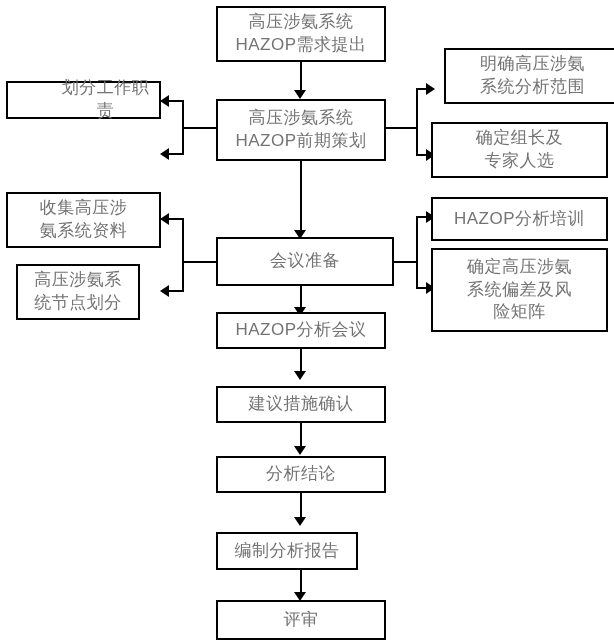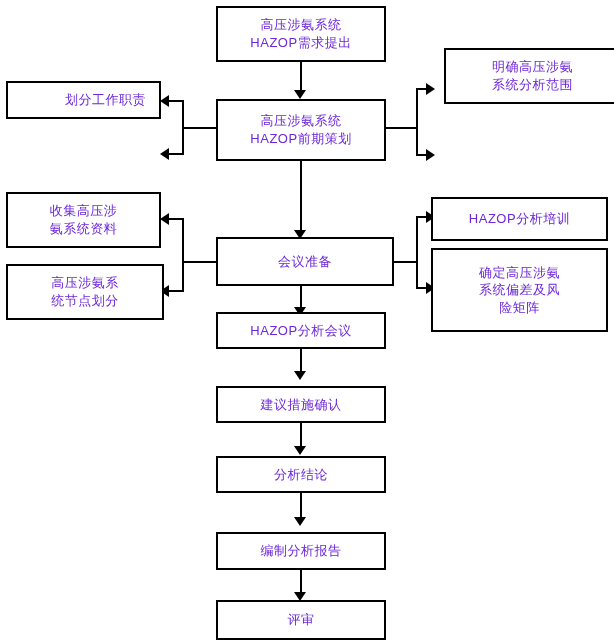--- a/index.html
+++ b/index.html
@@ -19,23 +19,23 @@
   }
   .node {
     position: absolute;
     box-sizing: border-box;
     border: 2px solid #000000;
     background: #ffffff;
     display: flex;
     align-items: center;
     justify-content: center;
     text-align: center;
-    font-size: 13px;
+    font-size: 17px;
     line-height: 1.35;
-    color: #6d28d9;
+    color: #737373;
     padding: 2px 4px;
     white-space: pre-line;
     letter-spacing: 0.5px;
   }
   .edge {
     position: absolute;
     background: #000000;
   }
   .edge.h { height: 2px; }
   .edge.v { width: 2px; }
@@ -119,38 +119,40 @@
 
   <div class="node" style="left:216px; top:99px; width:170px; height:62px;">高压涉氨系统
 HAZOP前期策划</div>
 
   <div class="node" style="left:6px; top:81px; width:155px; height:38px;padding-left:48px;">划分工作职责</div>
 
 
   <div class="node" style="left:444px; top:48px; width:177px; height:56px;">明确高压涉氨
 系统分析范围</div>
 
+  <div class="node" style="left:431px; top:122px; width:177px; height:56px;">确定组长及
+专家人选</div>
 
   <div class="node" style="left:6px; top:192px; width:155px; height:56px;">收集高压涉
 氨系统资料</div>
 
-  <div class="node" style="left:6px; top:264px; width:158px; height:56px;">高压涉氨系
+  <div class="node" style="left:16px; top:264px; width:124px; height:56px;">高压涉氨系
 统节点划分</div>
 
   <div class="node" style="left:216px; top:237px; width:178px; height:49px;">会议准备</div>
 
   <div class="node" style="left:431px; top:197px; width:177px; height:44px;">HAZOP分析培训</div>
 
   <div class="node" style="left:431px; top:248px; width:177px; height:84px;">确定高压涉氨
 系统偏差及风
 险矩阵</div>
 
   <div class="node" style="left:216px; top:312px; width:170px; height:37px;">HAZOP分析会议</div>
 
   <div class="node" style="left:216px; top:386px; width:170px; height:37px;">建议措施确认</div>
 
   <div class="node" style="left:216px; top:456px; width:170px; height:37px;">分析结论</div>
 
-  <div class="node" style="left:216px; top:532px; width:170px; height:38px;">编制分析报告</div>
+  <div class="node" style="left:216px; top:532px; width:142px; height:38px;">编制分析报告</div>
 
   <div class="node" style="left:216px; top:600px; width:170px; height:40px;">评审</div>
 
 </div>
 
 </body></html>

